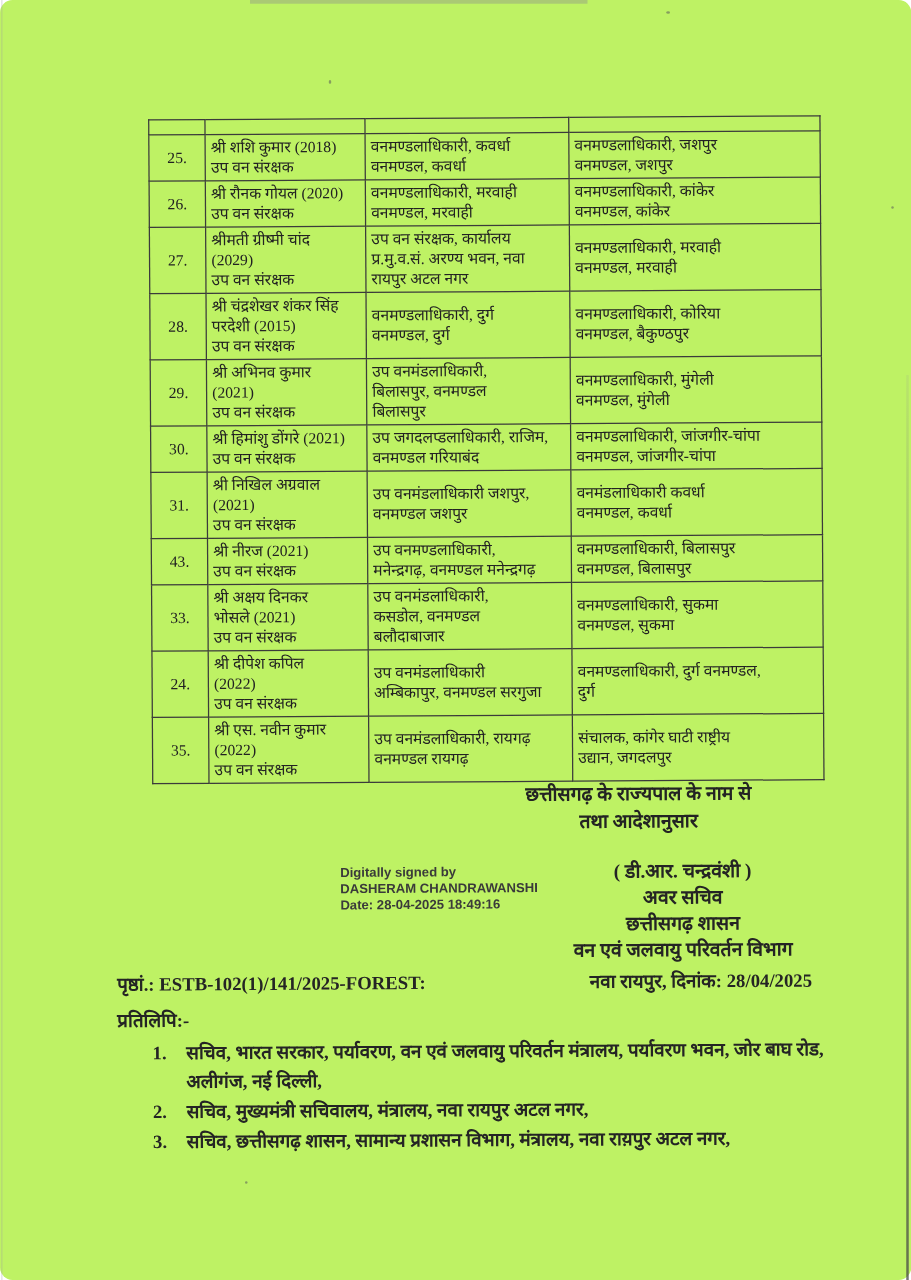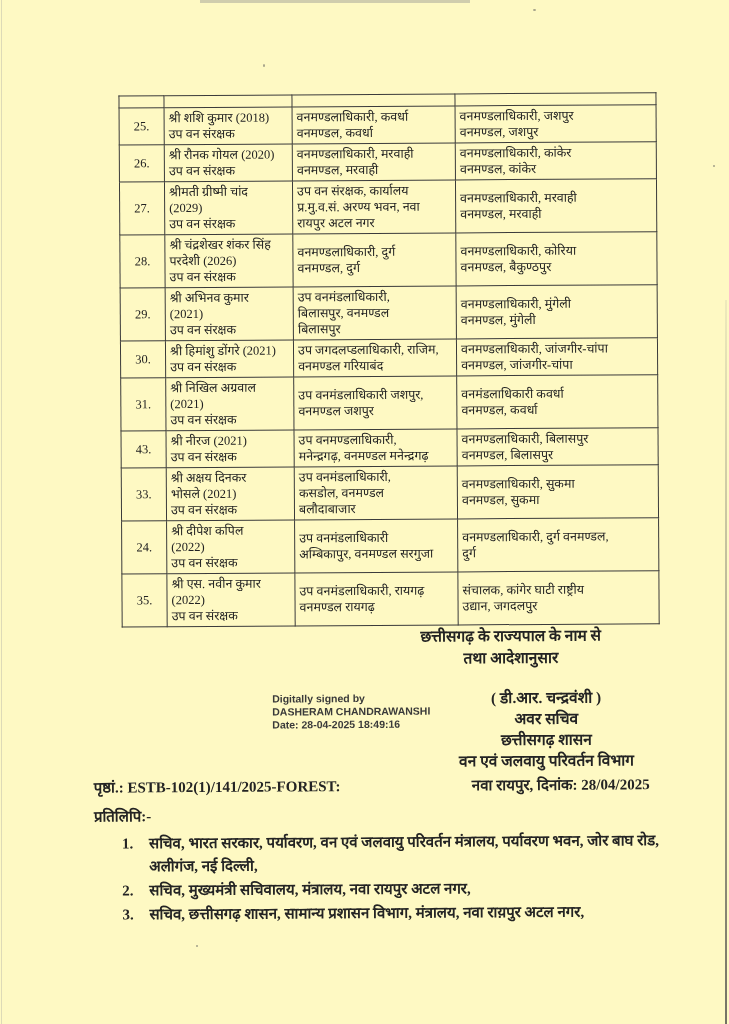--- a/index.html
+++ b/index.html
@@ -6,21 +6,22 @@
   body {
     width: 729px; height: 1024px;
     background: #ffffff;
     font-family: "Liberation Serif", serif;
     color: #1f1f1f;
     overflow: hidden;
     position: relative;
   }
   .page {
     position: absolute; inset: 0;
-    background: #fef9c3;
+    background: #bef264;
+    border-radius: 10px;
   }
   .content {
     position: absolute; inset: 0;
     transform: rotate(-0.35deg);
     transform-origin: 50% 50%;
   }
 
   
   .edge-right {
     position: absolute; right: 2px; top: 300px; bottom: 0; width: 2px;
@@ -140,21 +141,21 @@
 उप वन संरक्षक</td>
           <td>उप वन संरक्षक, कार्यालय
 प्र.मु.व.सं. अरण्य भवन, नवा
 रायपुर अटल नगर</td>
           <td>वनमण्डलाधिकारी, मरवाही
 वनमण्डल, मरवाही</td>
         </tr>
         <tr>
           <td class="sn">28.</td>
           <td>श्री चंद्रशेखर शंकर सिंह
-परदेशी (2026)
+परदेशी (2015)
 उप वन संरक्षक</td>
           <td>वनमण्डलाधिकारी, दुर्ग
 वनमण्डल, दुर्ग</td>
           <td>वनमण्डलाधिकारी, कोरिया
 वनमण्डल, बैकुण्ठपुर</td>
         </tr>
         <tr>
           <td class="sn">29.</td>
           <td>श्री अभिनव कुमार
 (2021)

